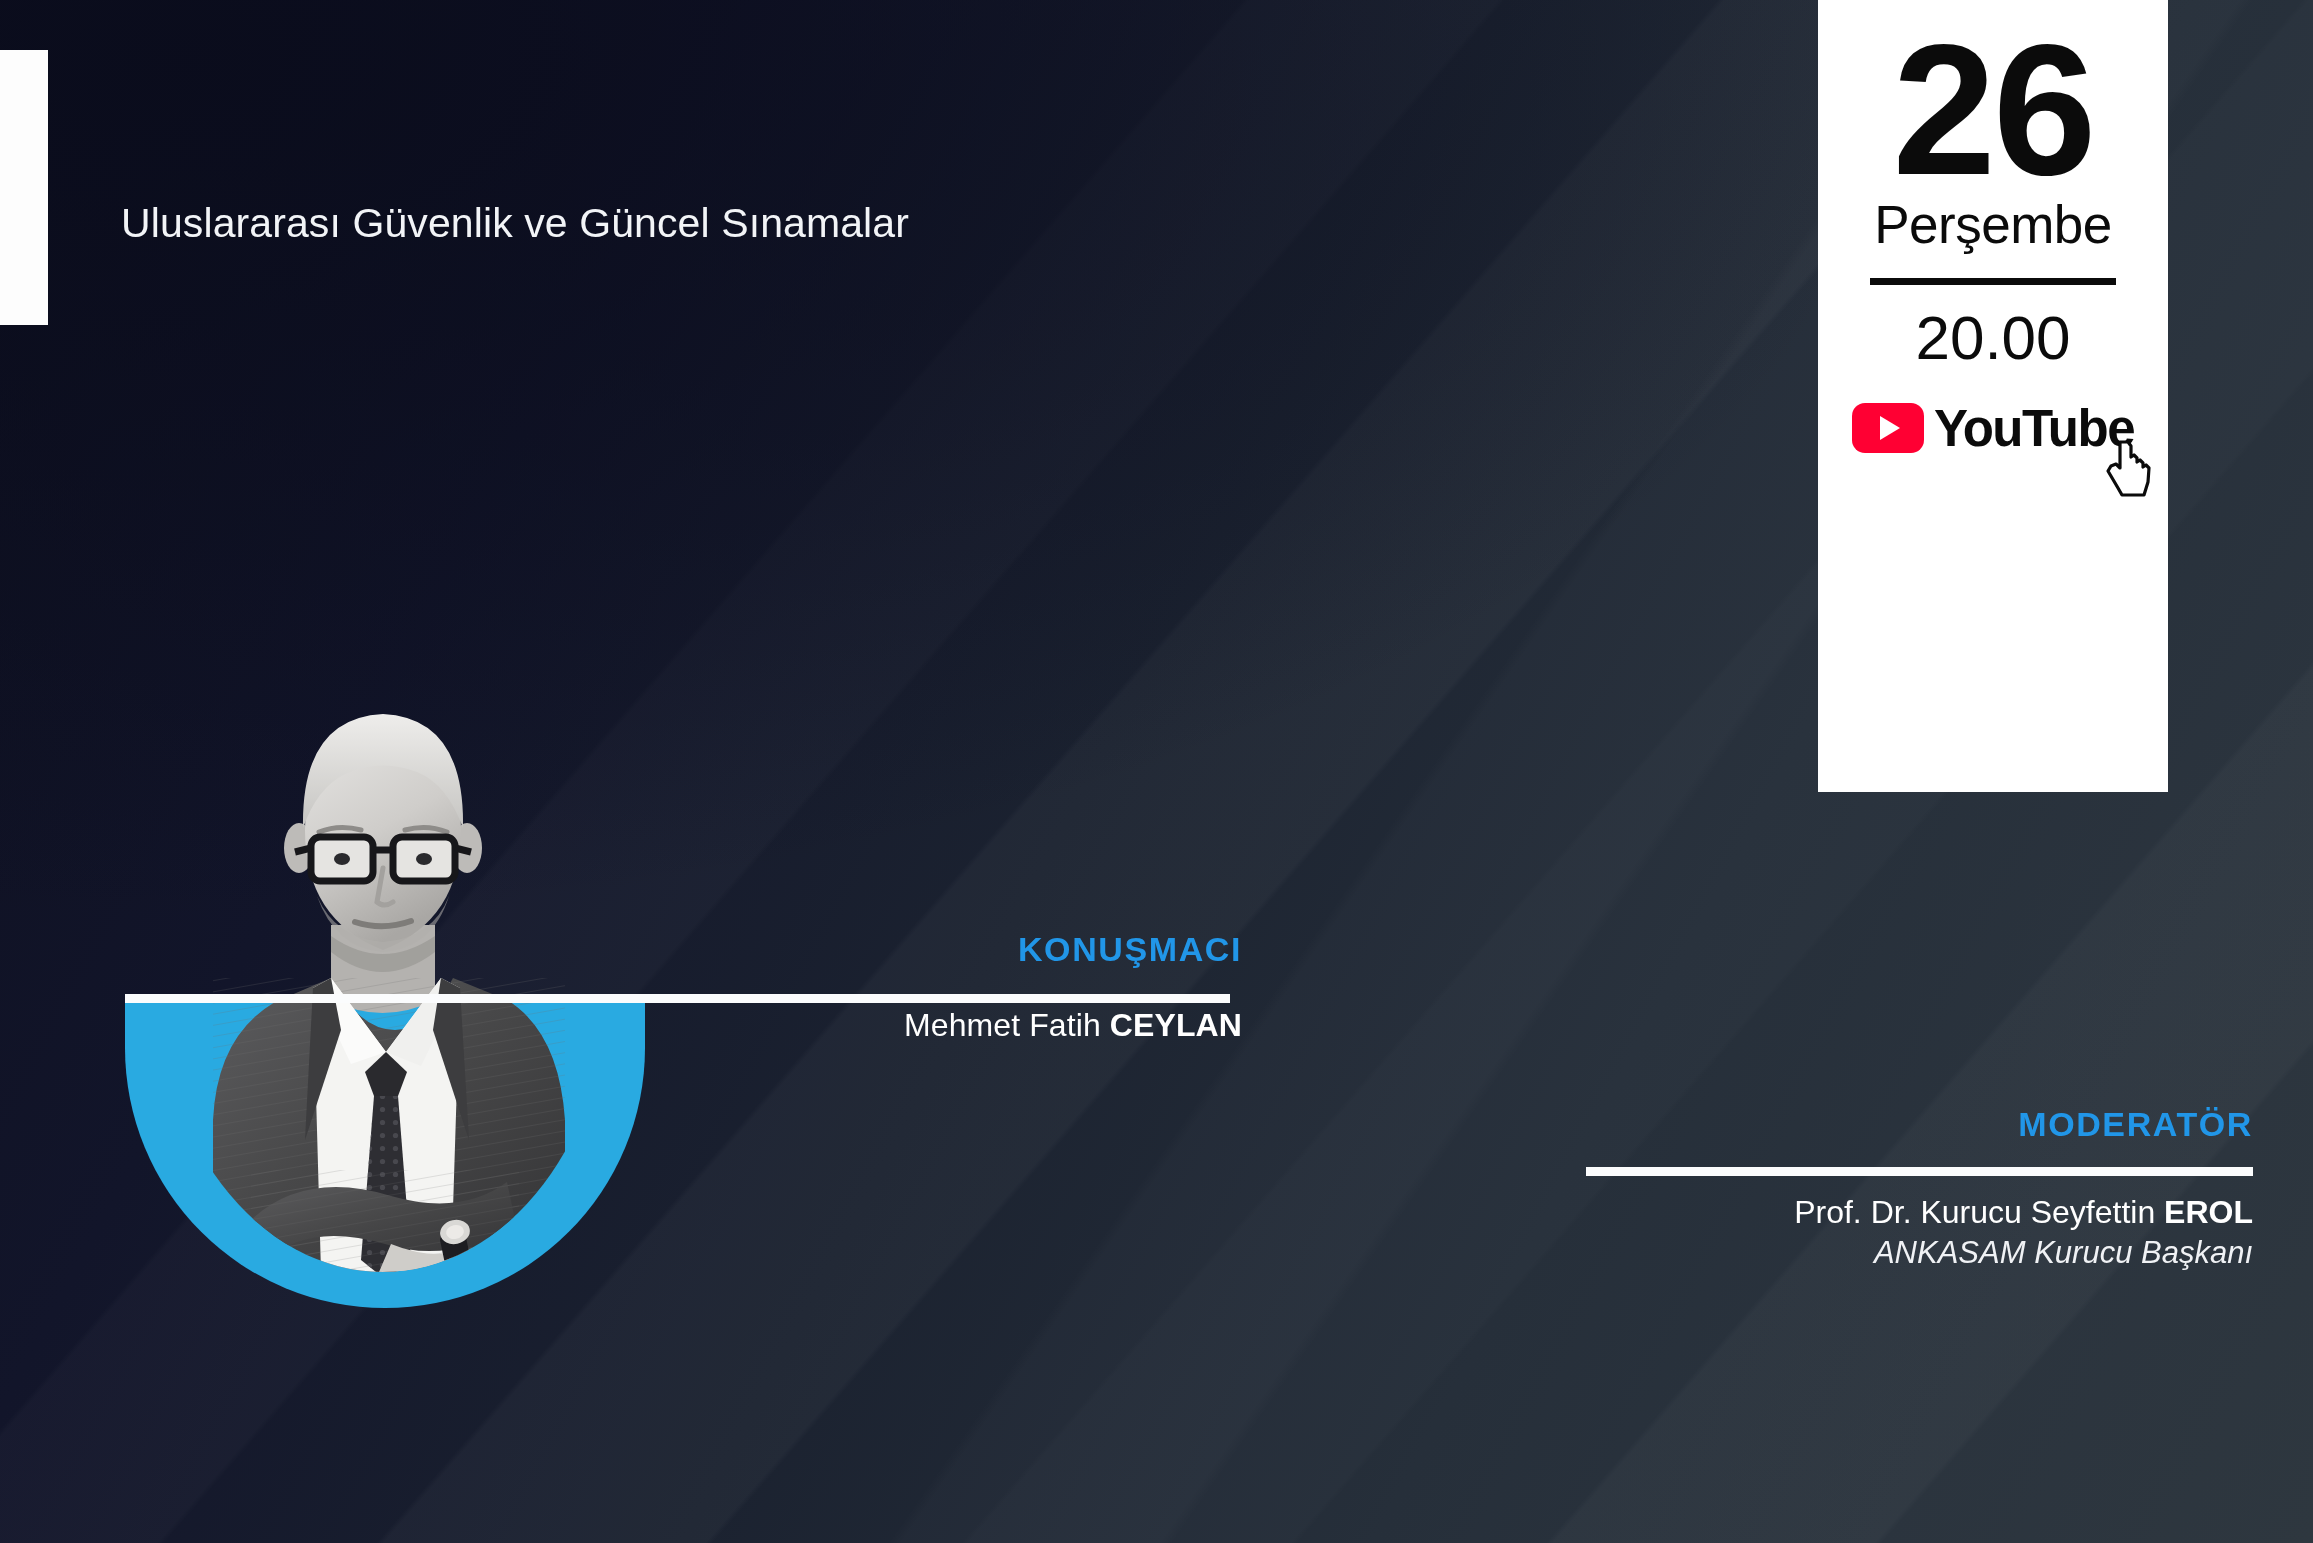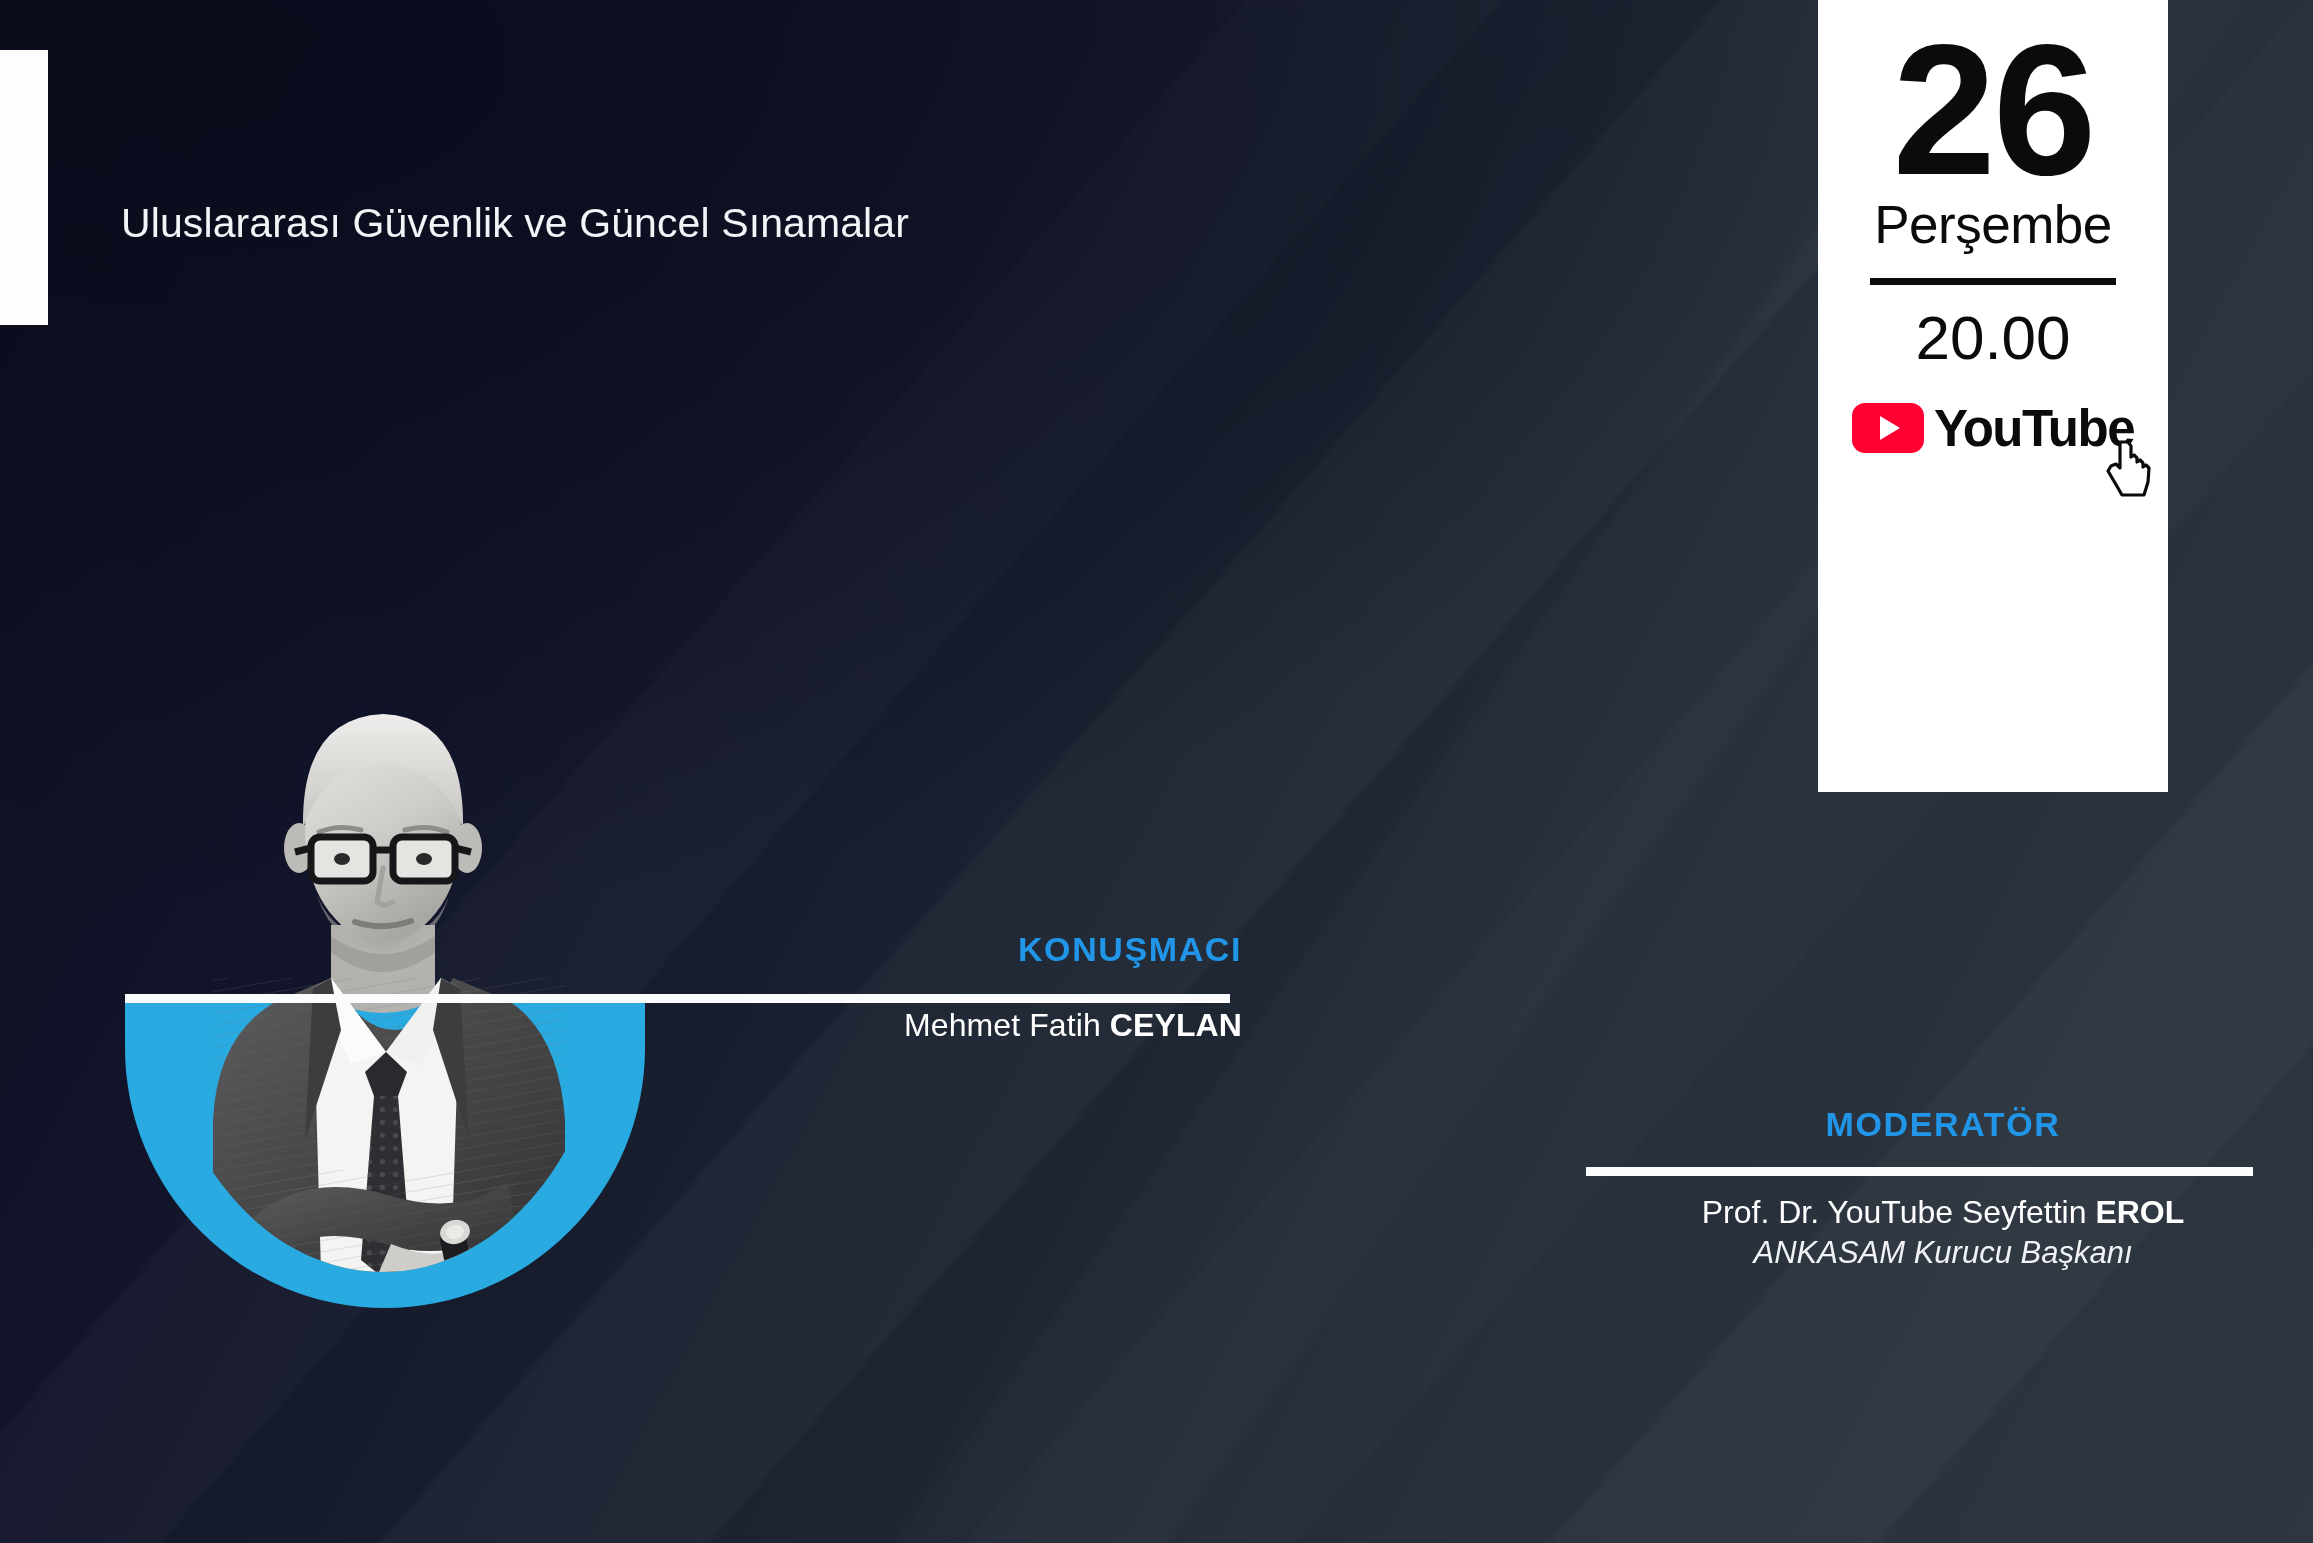--- a/index.html
+++ b/index.html
@@ -152,21 +152,21 @@
     font-size:32px; font-weight:400; color:#ffffff; letter-spacing:0.1px;
   }
   #speaker-name b{ font-weight:bold; }
   #speaker-title{
     font-size:31px; font-style:italic; font-weight:400; color:#f0f2f5;
     margin-top:4px;
   }
 
   
   #moderator{
-    position:absolute; right:60px; top:1105px; width:620px; text-align:center;
+    position:absolute; right:60px; top:1105px; width:620px; text-align:right;
   }
   #moderator-role{
     font-size:34px; font-weight:bold; color:#2196e8; letter-spacing:1.6px;
   }
   #moderator-rule{
     position:absolute; left:-47px; top:62px;
     width:667px; height:9px; background:#fbfcfd;
   }
   #moderator-name{
     margin-top:50px;
@@ -295,17 +295,17 @@
   </div>
 
   <div id="speaker-text">
     <div id="speaker-role">KONUŞMACI</div>
     <div id="speaker-name"><span>Mehmet Fatih </span><b>CEYLAN</b></div>
   </div>
 
   <div id="moderator">
     <div id="moderator-role">MODERATÖR</div>
     <div id="moderator-rule"></div>
-    <div id="moderator-name"><span>Prof. Dr. YouTube Seyfettin </span><b>EROL</b></div>
+    <div id="moderator-name"><span>Prof. Dr. Kurucu Seyfettin </span><b>EROL</b></div>
     <div id="moderator-title">ANKASAM Kurucu Başkanı</div>
   </div>
 
 </div>
 
 </body></html>

